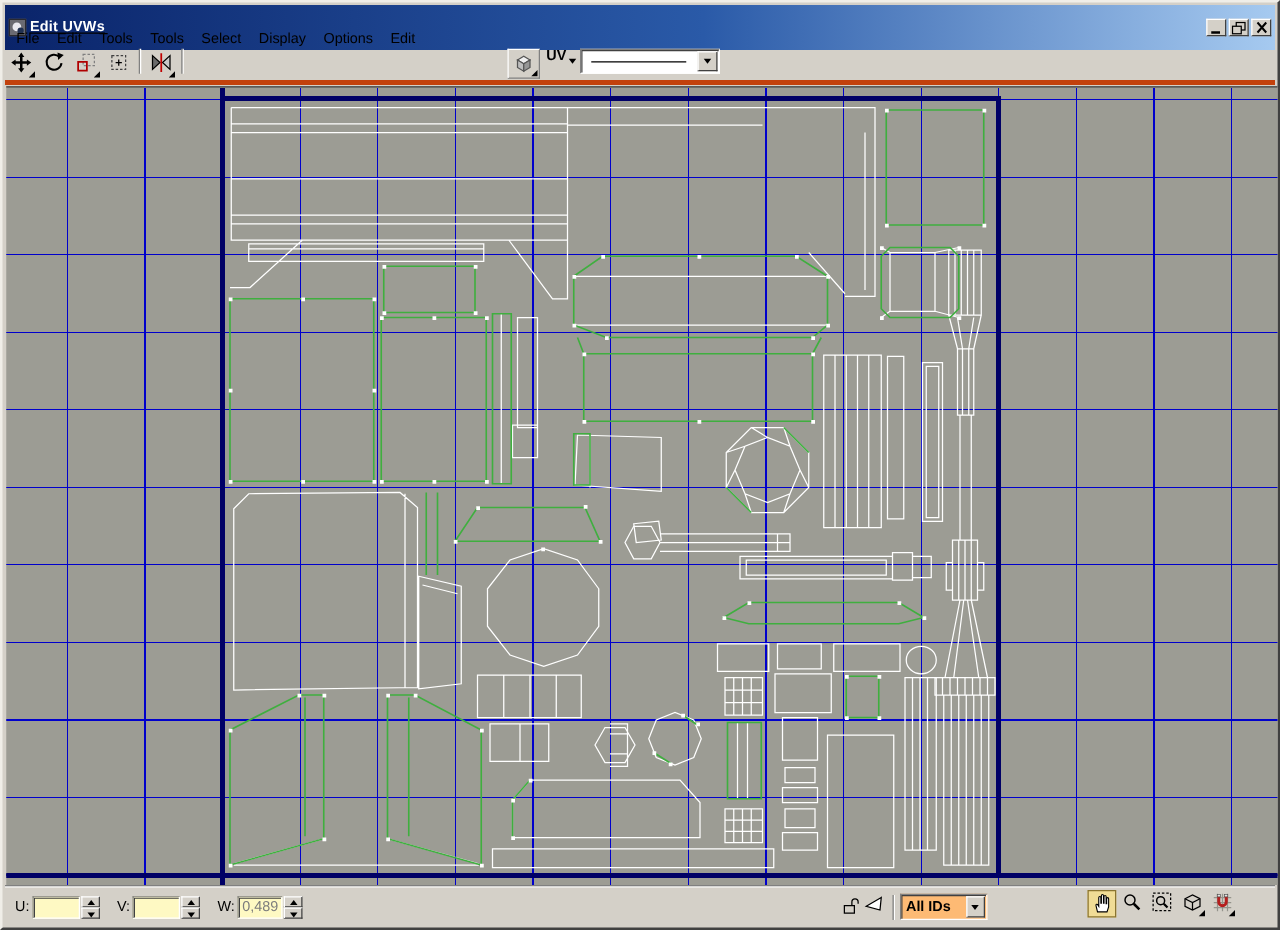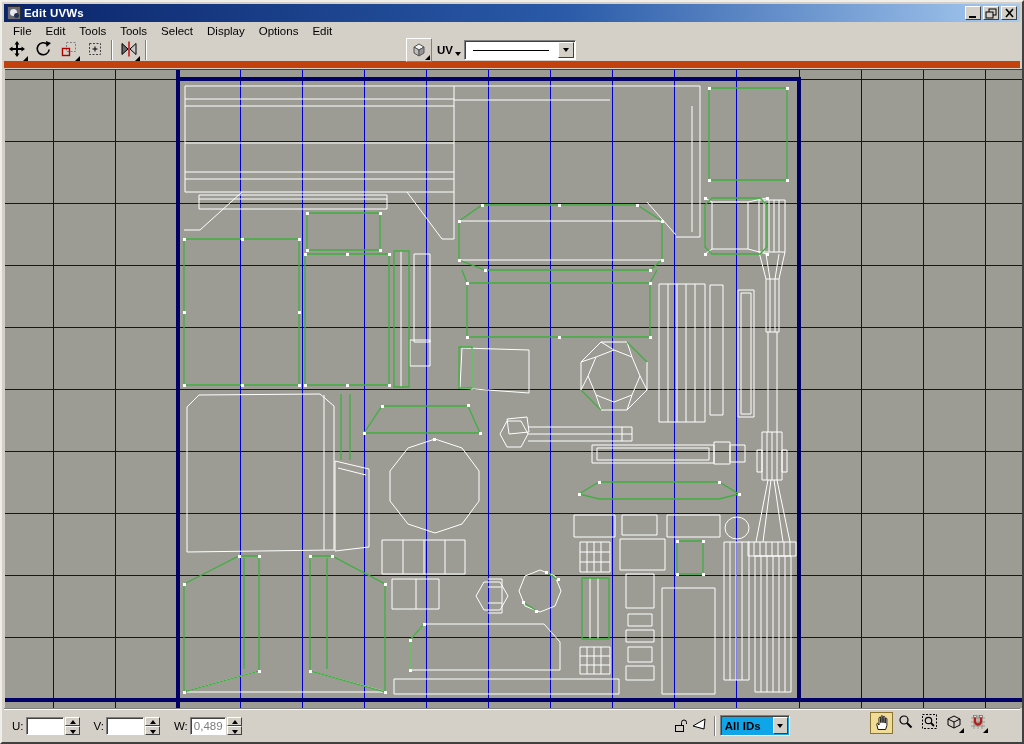--- a/index.html
+++ b/index.html
@@ -2,68 +2,68 @@
 <html><head>
 <meta charset="utf-8">
 <style>
   html,body{margin:0;padding:0;background:#3a6ea5;}
   *{box-sizing:border-box;}
   .win{position:relative;width:1024px;height:744px;background:#d4d0c8;
        border-top:2px solid #f0eee8;border-left:2px solid #f0eee8;
        border-right:2px solid #404040;border-bottom:2px solid #404040;
        font-family:"Liberation Sans",sans-serif;font-size:11.5px;color:#000;overflow:hidden;}
   
-  .titlebar{position:absolute;left:2px;top:2px;right:2px;height:18px;
+  .titlebar{position:absolute;left:2px;top:2px;right:2px;height:36px;
      background:linear-gradient(90deg,#0a246a 0%,#2a5aa8 55%,#a6caf0 100%);
-     display:flex;align-items:center;padding:0 2px;}
+     display:flex;align-items:center;padding:0 2px;text-decoration:underline;}
   .appicon{width:14px;height:14px;margin:0 3px 0 1px;background:#6a6a72;border:1px solid #2a2a30;
      position:relative;flex:0 0 auto;}
   .appicon:before{content:"";position:absolute;left:2px;top:2px;width:7px;height:7px;border-radius:50%;background:#e8e8f0;}
   .appicon:after{content:"";position:absolute;right:1px;bottom:1px;width:5px;height:5px;border-radius:50%;background:#203050;}
   .title{color:#fff;font-weight:bold;letter-spacing:.2px;}
   .wbtns{margin-left:auto;display:flex;gap:2px;padding-right:1px;}
   .wbtn{width:16px;height:14px;background:#d4d0c8;position:relative;
      border-top:1px solid #fff;border-left:1px solid #fff;border-right:1px solid #404040;border-bottom:1px solid #404040;}
   .wbtn svg{position:absolute;left:1px;top:1px;}
   
   .menubar{position:absolute;left:2px;top:20px;right:2px;height:17px;display:flex;align-items:center;padding-left:2px;}
   .mi{padding:1px 7px;}
   
-  .toolbar{position:absolute;left:2px;top:37px;right:2px;height:29px;border-bottom:7px solid #c2410c;
-     display:flex;align-items:center;}
+  .toolbar{position:absolute;left:2px;top:37px;right:2px;height:29px;border-bottom:4px solid #c2410c;
+     display:flex;}
   .tbtn{width:24px;height:24px;display:flex;align-items:center;justify-content:center;position:relative;margin:0 1px;}
   .fly:after{content:"";position:absolute;right:1px;bottom:1px;border-left:5px solid transparent;border-bottom:5px solid #000;}
   .sep{width:2px;height:20px;border-left:1px solid #808080;border-right:1px solid #fff;margin:0 3px;}
   .uvlbl{font-weight:bold;margin:0 2px 0 4px;}
   .tinytri{width:0;height:0;border-left:3px solid transparent;border-right:3px solid transparent;border-top:4px solid #000;margin:8px 3px 0 0;}
   .combo{height:20px;background:#fff;border-top:1px solid #808080;border-left:1px solid #808080;
      border-bottom:1px solid #fff;border-right:1px solid #fff;box-shadow:inset 1px 1px 0 #404040;
      display:flex;align-items:center;position:relative;}
   .combo .line{height:1px;background:#000;flex:1;margin:0 8px;}
   .combo .arrowbtn{width:16px;height:16px;margin:1px;background:#d4d0c8;border-top:1px solid #fff;border-left:1px solid #fff;
      border-right:1px solid #404040;border-bottom:1px solid #404040;display:flex;align-items:center;justify-content:center;}
   .arr{width:0;height:0;border-left:3.5px solid transparent;border-right:3.5px solid transparent;border-top:4px solid #000;}
   
   .canvas{position:absolute;left:3px;top:67px;width:1018px;height:639px;background:#9c9c94;border-top:1px solid #404040;}
   
   .statusbar{position:absolute;left:2px;top:706px;right:2px;height:34px;border-top:1px solid #808080;
      box-shadow:inset 0 1px 0 #fff;display:flex;align-items:center;}
   .slabel{margin-left:8px;margin-right:2px;}
-  .field{width:38px;height:18px;background:#ffffff;border-top:1px solid #808080;border-left:1px solid #808080;
+  .field{width:38px;height:18px;background:#fef9c3;border-top:1px solid #808080;border-left:1px solid #808080;
      border-bottom:1px solid #fff;border-right:1px solid #fff;box-shadow:inset 1px 1px 0 #404040;
      display:flex;align-items:center;padding-left:3px;overflow:hidden;}
   .field.dim span{color:#7d7d7d;}
   .spin{width:15px;height:18px;display:flex;flex-direction:column;margin-left:1px;}
   .spin i{flex:1;background:#d4d0c8;border-top:1px solid #fff;border-left:1px solid #fff;
      border-right:1px solid #404040;border-bottom:1px solid #404040;position:relative;}
   .spin i:before{content:"";position:absolute;left:4px;}
   .spin .up:before{top:2px;border-left:3px solid transparent;border-right:3px solid transparent;border-bottom:4px solid #000;}
   .spin .dn:before{top:3px;border-left:3px solid transparent;border-right:3px solid transparent;border-top:4px solid #000;}
   .sicon{width:20px;height:18px;display:flex;align-items:center;justify-content:center;}
-  .idcombo{height:21px;width:70px;background:#0ea5e9;border-top:1px solid #808080;border-left:1px solid #808080;
+  .idcombo{height:21px;width:70px;background:#fdba74;border-top:1px solid #808080;border-left:1px solid #808080;
      border-bottom:1px solid #fff;border-right:1px solid #fff;box-shadow:inset 1px 1px 0 #404040;
      display:flex;align-items:center;font-weight:bold;}
   .idcombo .txt{flex:1;padding-left:4px;}
   .navtools{position:absolute;left:866px;top:3px;display:flex;gap:1px;}
   .ntb{width:23px;height:22px;display:flex;align-items:center;justify-content:center;position:relative;}
   .ntb.active{background:#f0dc96;border:1px solid #8a7430;}
 </style>
 </head>
 <body>
 

